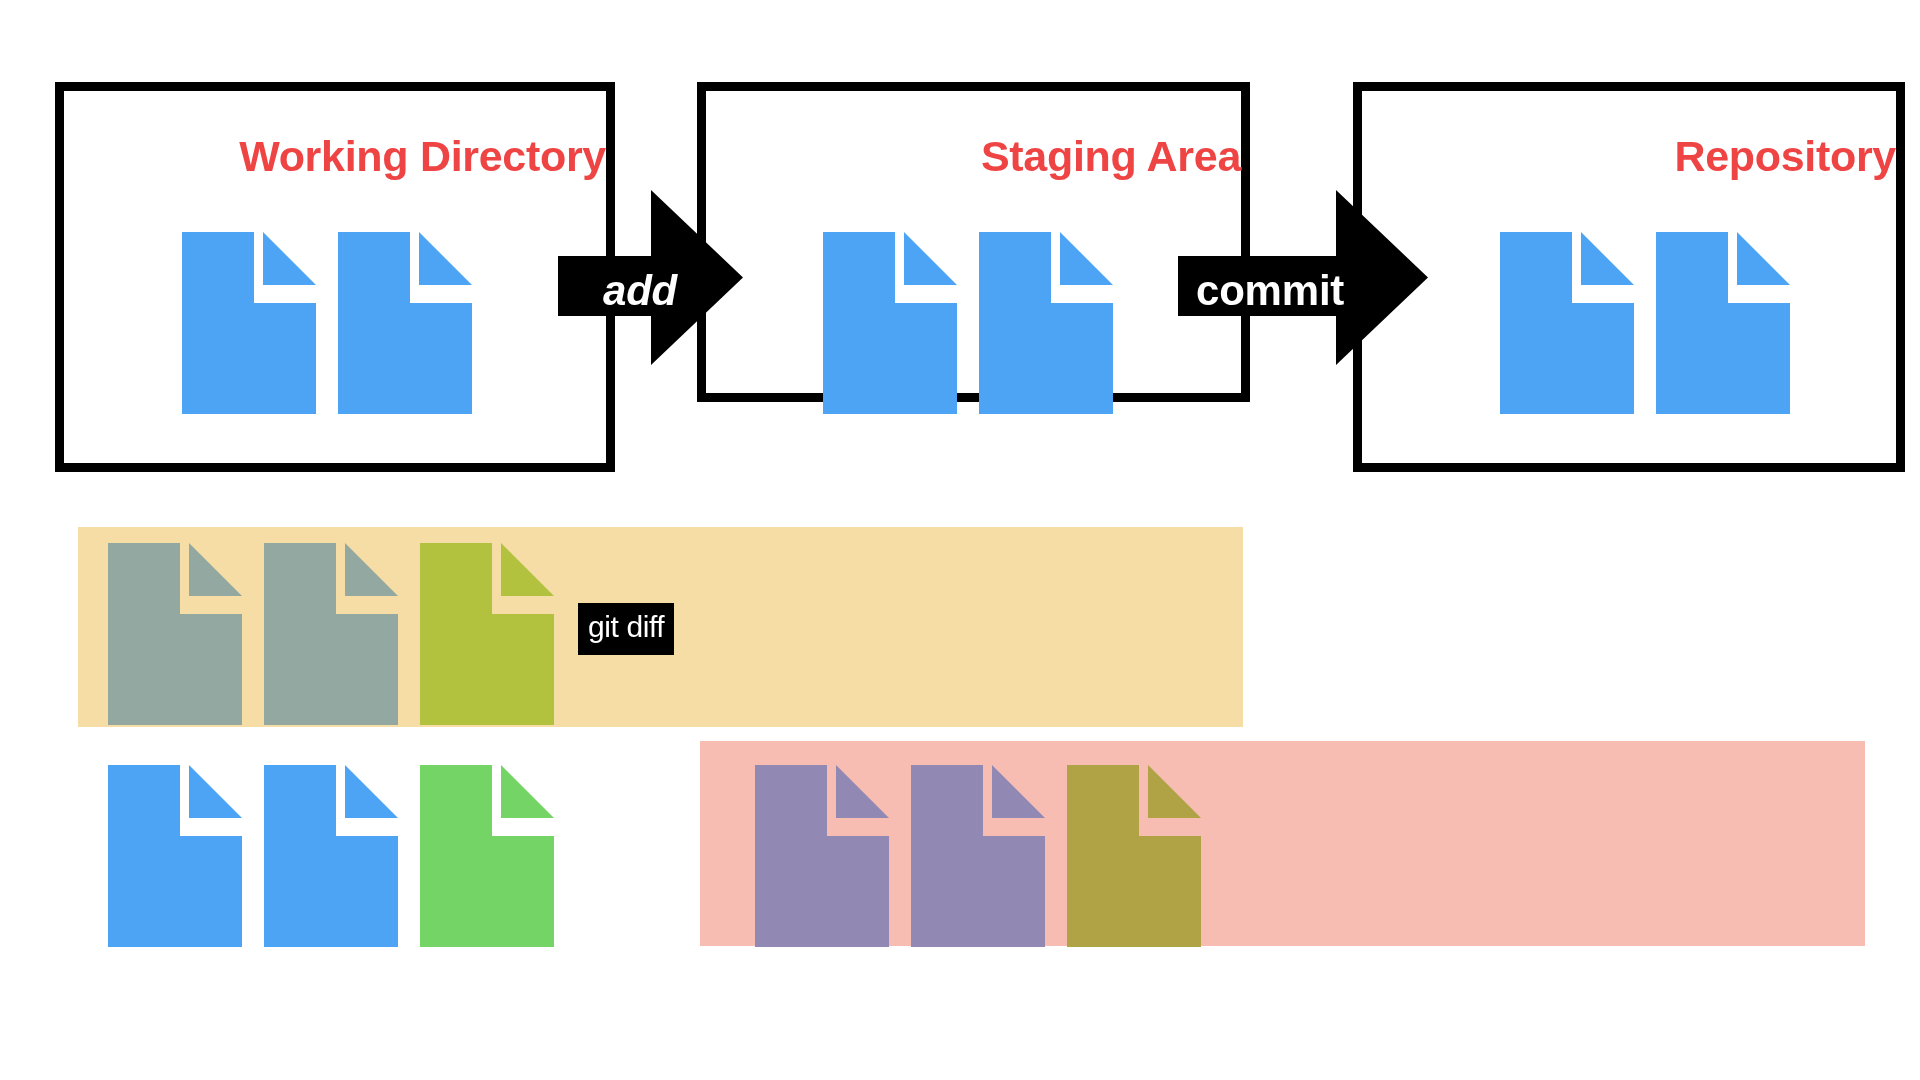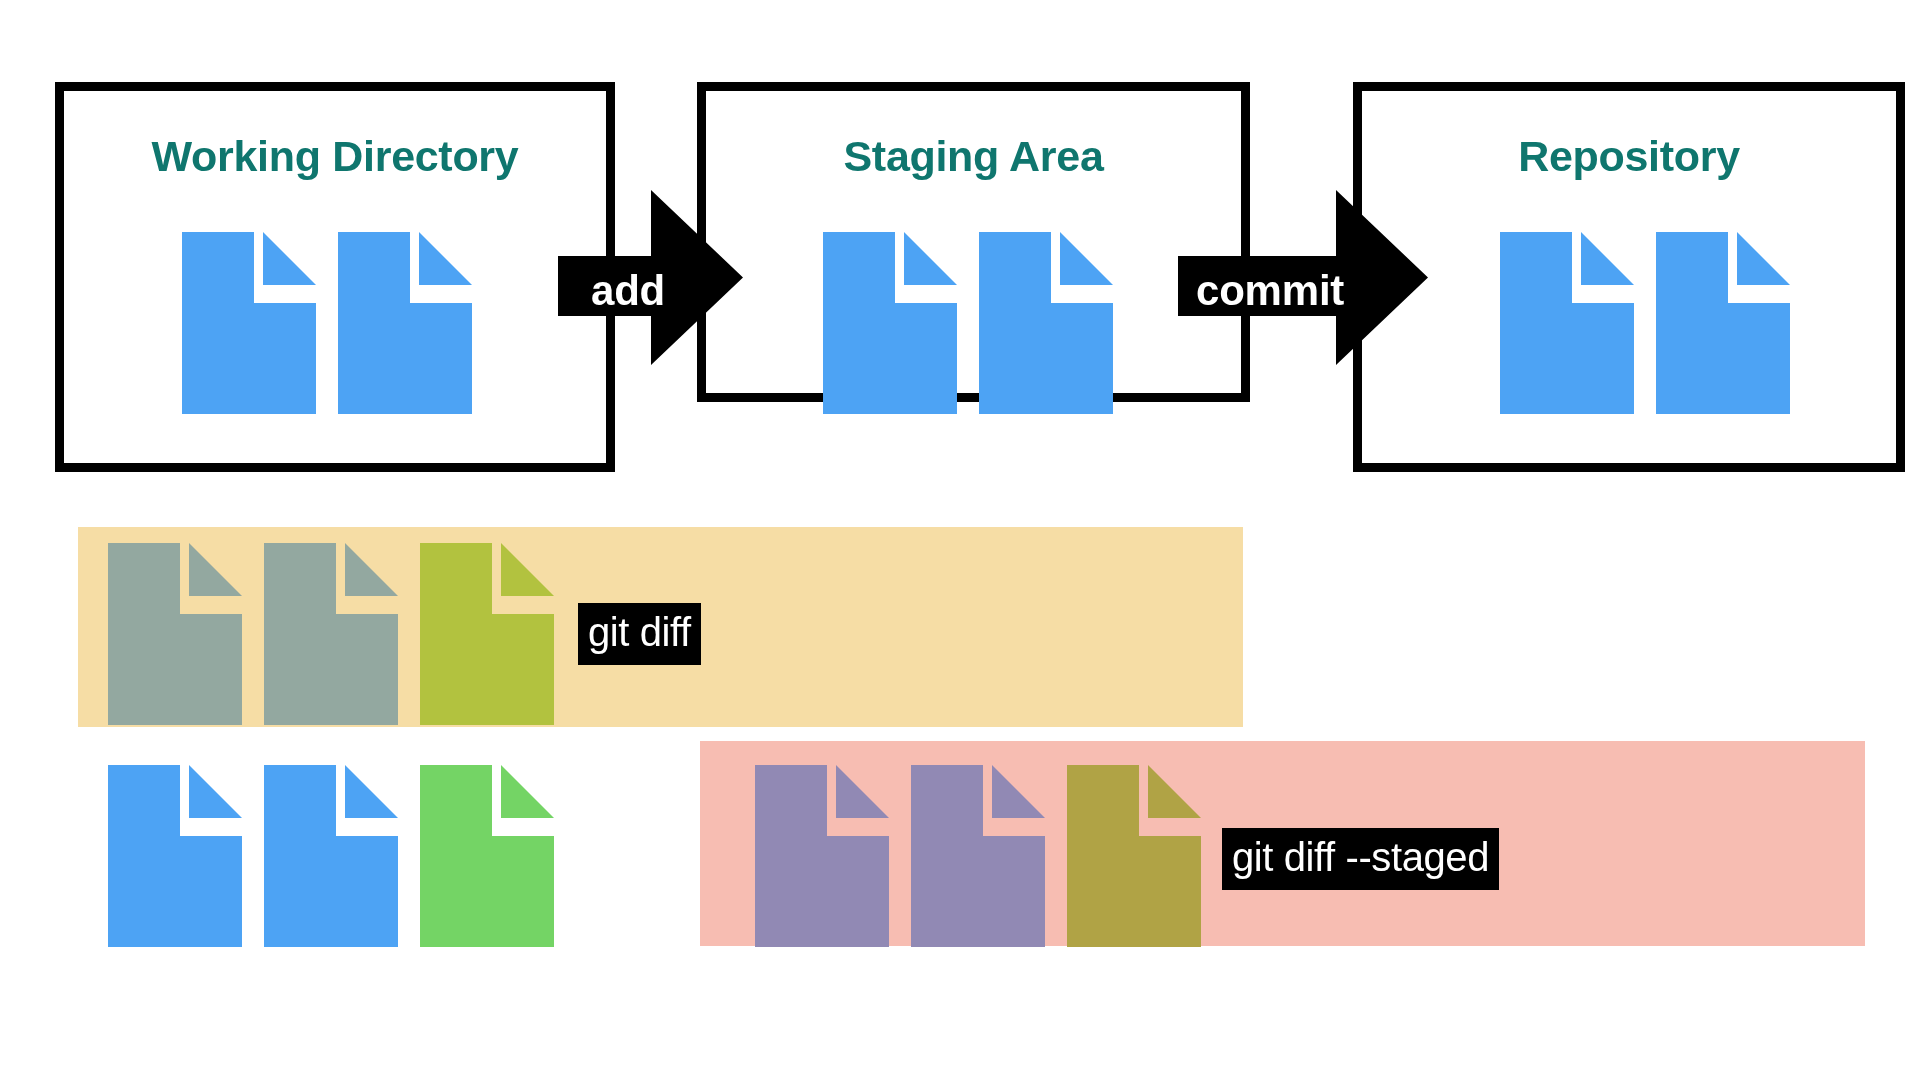--- a/index.html
+++ b/index.html
@@ -29,24 +29,24 @@
     position: absolute;
     background: #ffffff;
     border: 9px solid #000000;
     box-sizing: border-box;
   }
   .stage-title {
     position: absolute;
     left: 0;
     right: 0;
     top: 44px;
-    text-align: center;
+    text-align: right;
     font-size: 43px;
     font-weight: bold;
-    color: #0f766e;
+    color: #ef4444;
     letter-spacing: -0.3px;
     line-height: 1;
     white-space: nowrap;
   }
   .doc-row {
     position: absolute;
     display: flex;
     align-items: flex-start;
   }
 
@@ -76,21 +76,21 @@
   .band {
     position: absolute;
     box-sizing: border-box;
   }
 
   
   .cmd-chip {
     position: absolute;
     background: #000000;
     color: #ffffff;
-    font-size: 40px;
+    font-size: 30px;
     font-weight: normal;
     line-height: 1;
     white-space: nowrap;
     padding: 9px 10px 13px 10px;
     letter-spacing: -0.4px;
   }
 </style>
 </head>
 <body>
 
@@ -143,21 +143,21 @@
         <svg width="134" height="182" viewBox="0 0 134 182">
           <path d="M 0 0 L 72 0 L 72 71 L 134 71 L 134 182 L 0 182 Z" fill="#4da3f4"></path>
           <path d="M 81 0 L 134 53 L 81 53 Z" fill="#4da3f4"></path>
         </svg>
       </span>
     </div>
     <div class="arrow" style="left: 558px; top: 190px; width: 185px; height: 175px;">
       <svg width="185" height="175" viewBox="0 0 185 175">
         <path d="M 0 66 L 93 66 L 93 0 L 185 87.5 L 93 175 L 93 126 L 0 126 Z" fill="#000000"></path>
       </svg>
-      <div class="arrow-label" style="left: 33px; top: 80px;">add</div>
+      <div class="arrow-label" style="left: 45px; top: 80px; font-style: italic;">add</div>
     </div>
     <div class="arrow" style="left: 1178px; top: 190px; width: 250px; height: 175px; text-align: center;">
       <svg width="250" height="175" viewBox="0 0 250 175">
         <path d="M 0 66 L 158 66 L 158 0 L 250 87.5 L 158 175 L 158 126 L 0 126 Z" fill="#000000"></path>
       </svg>
       <div class="arrow-label" style="left: 18px; top: 80px;">commit</div>
     </div>
     <div class="band" style="left: 78px; top: 527px; width: 1165px; height: 200px; background: rgb(246, 221, 165);"></div>
     <div class="doc-row" style="left: 108px; top: 543px; gap: 22px;">
       <span class="doc">
@@ -194,21 +194,20 @@
           <path d="M 81 0 L 134 53 L 81 53 Z" fill="#9189b4"></path>
         </svg>
       </span>
       <span class="doc">
         <svg width="134" height="182" viewBox="0 0 134 182">
           <path d="M 0 0 L 72 0 L 72 71 L 134 71 L 134 182 L 0 182 Z" fill="#b0a345"></path>
           <path d="M 81 0 L 134 53 L 81 53 Z" fill="#b0a345"></path>
         </svg>
       </span>
     </div>
-    <div class="cmd-chip" style="left: 1222px; top: 828px;">git diff --staged</div>
     <div class="doc-row" style="left: 108px; top: 765px; gap: 22px;">
       <span class="doc">
         <svg width="134" height="182" viewBox="0 0 134 182">
           <path d="M 0 0 L 72 0 L 72 71 L 134 71 L 134 182 L 0 182 Z" fill="#4da3f4"></path>
           <path d="M 81 0 L 134 53 L 81 53 Z" fill="#4da3f4"></path>
         </svg>
       </span>
       <span class="doc">
         <svg width="134" height="182" viewBox="0 0 134 182">
           <path d="M 0 0 L 72 0 L 72 71 L 134 71 L 134 182 L 0 182 Z" fill="#4da3f4"></path>

